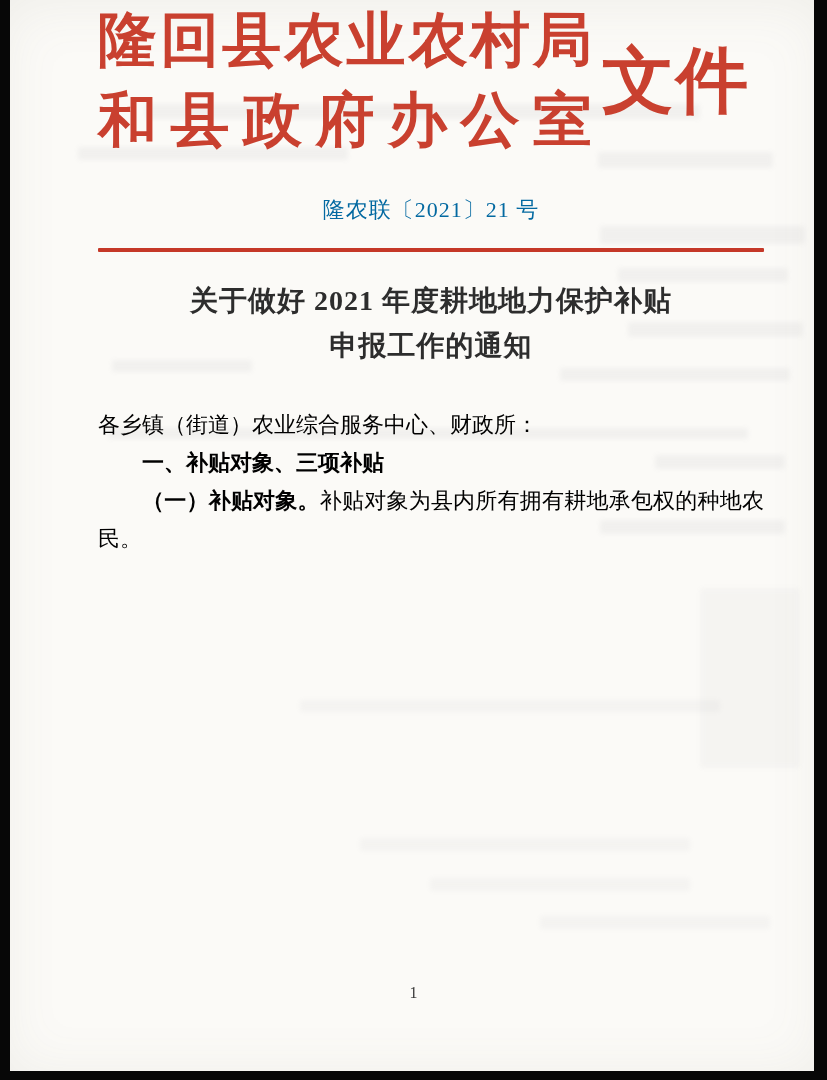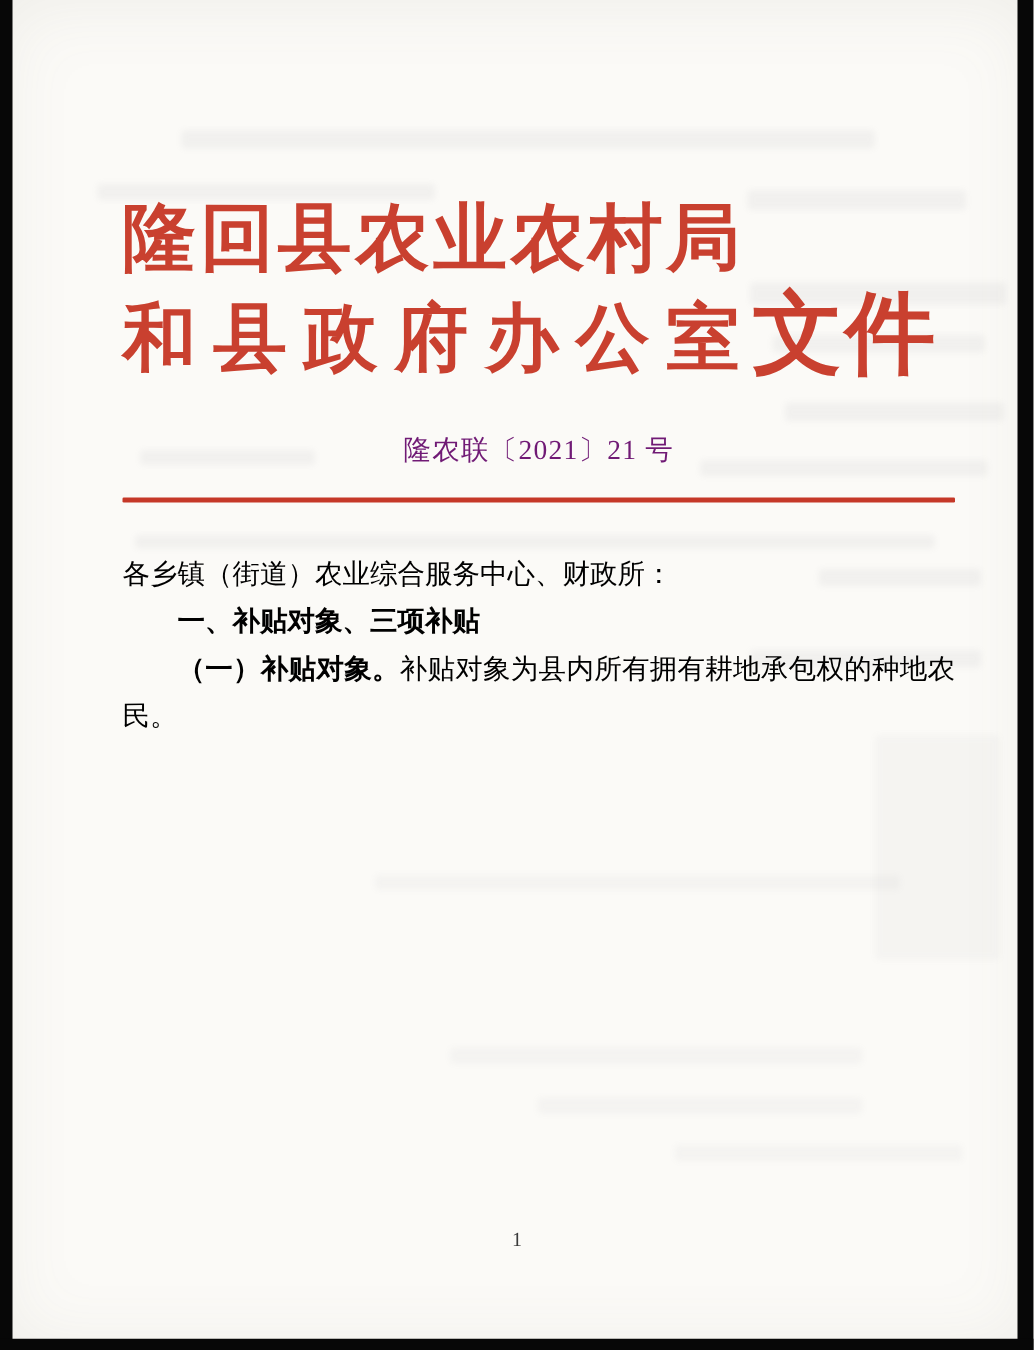--- a/index.html
+++ b/index.html
@@ -35,23 +35,22 @@
 
   .content {
     position: absolute;
     left: 98px;
     top: 0;
     width: 666px;
   }
 
   
   .letterhead {
-    margin-top: 150px;
     display: flex;
-    align-items: flex-end;
+    align-items: flex-start;
   }
   .agency-names {
     width: 494px;
     color: #c9402f;
     font-weight: bold;
     font-size: 59px;
     line-height: 80px;
     text-align: justify;
   }
   .agency-line {
@@ -70,21 +69,21 @@
     margin-top: 38px;
     letter-spacing: 2px;
     white-space: nowrap;
   }
 
   .doc-number {
     margin-top: 36px;
     text-align: center;
     font-size: 22px;
     line-height: 28px;
-    color: #701a75;
+    color: #0369a1;
     letter-spacing: 1px;
   }
 
   .red-rule {
     margin-top: 24px;
     height: 4px;
     background: #c53828;
     border-radius: 1px;
   }
 
@@ -155,20 +154,24 @@
         <div class="agency-line">隆回县农业农村局</div>
         <div class="agency-line">和县政府办公室</div>
       </div>
       <div class="doc-type">文件</div>
     </div>
 
     <div class="doc-number">隆农联〔2021〕21 号</div>
 
     <div class="red-rule"></div>
 
+    <div class="doc-title">
+      <div>关于做好 2021 年度耕地地力保护补贴</div>
+      <div>申报工作的通知</div>
+    </div>
 
     <div class="doc-body">
       <p>各乡镇（街道）农业综合服务中心、财政所：</p>
       <p class="indent bold">一、补贴对象、三项补贴</p>
       <p class="indent"><span class="bold">（一）补贴对象。</span><span>补贴对象为县内所有拥有耕地承包权的种地农民。</span></p>
     </div>
   </div>
 
   <div class="page-number">1</div>
 </div>

